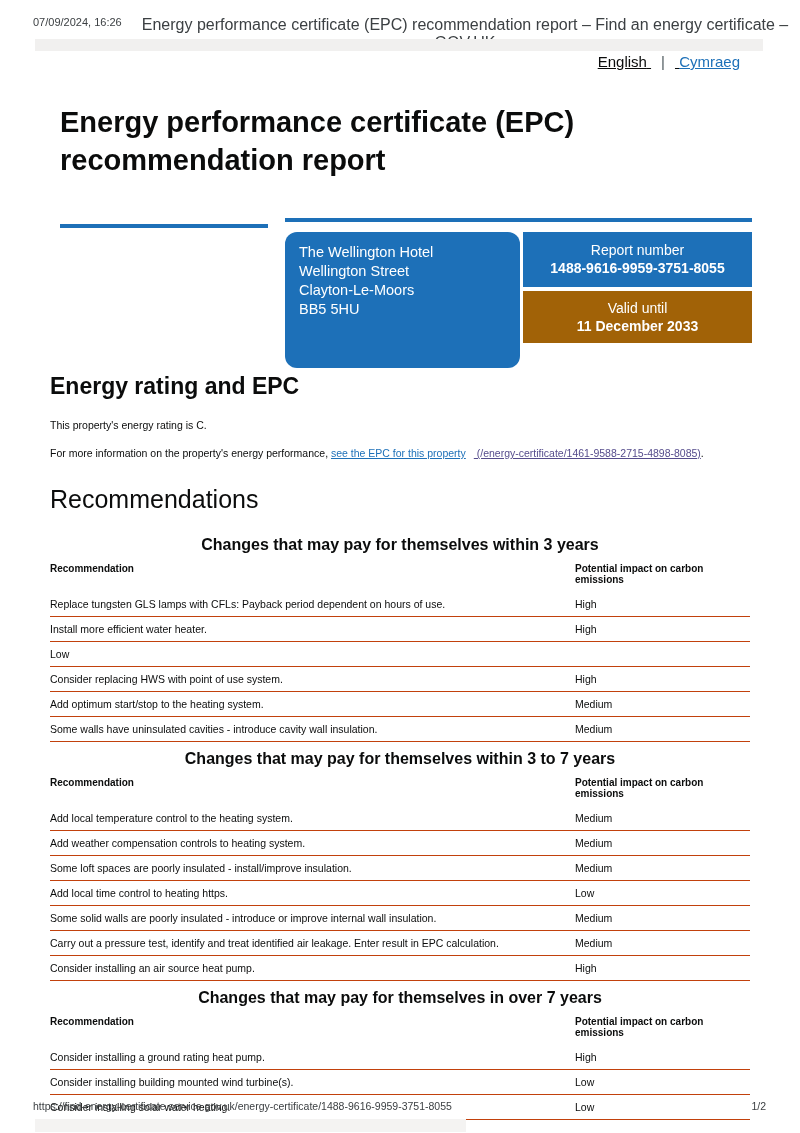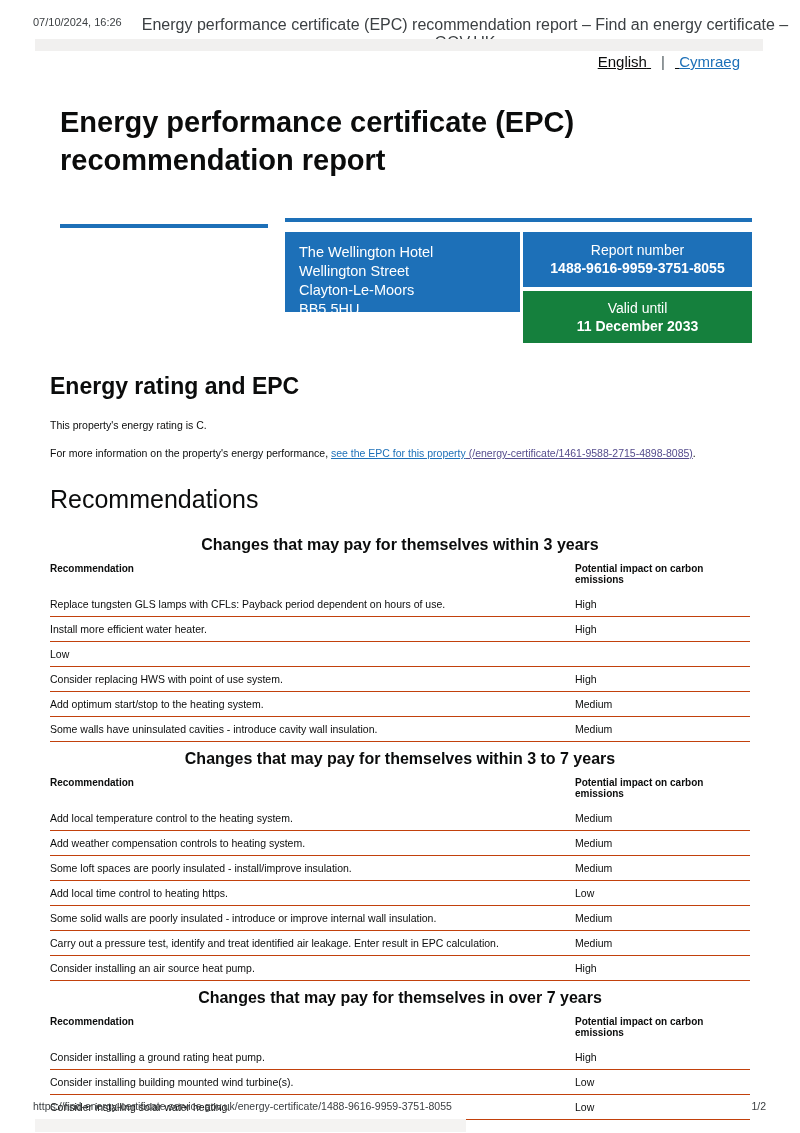--- a/index.html
+++ b/index.html
@@ -19,51 +19,51 @@
   .lang { position:absolute; top:53px; right:60px; font-size:15px; color:#0b0c0c;text-decoration:underline; }
   .lang .sep { margin:0 10px; color:#505a5f; }
   .lang a { color:#1d70b8; text-decoration:underline; cursor:pointer; }
 
   h1.title { position:absolute; left:60px; top:103px; margin:0; width:660px;
     font-size:29px; line-height:38px; font-weight:700; color:#0b0c0c; }
 
   
   .rule-left  { position:absolute; left:60px;  top:224px; width:208px; height:4px; background:#1d70b8; }
   .rule-right { position:absolute; left:285px; top:218px; width:467px; height:4px; background:#1d70b8; }
-  .addr-box { position:absolute; left:285px; top:232px; width:235px; height:80px; background:#1d70b8;
-    color:#ffffff; font-size:14.5px; line-height:19px; padding:11px 0 0 14px; box-sizing:border-box; }
+  .addr-box { position:absolute; left:285px; top:232px; width:235px; height:136px; background:#1d70b8;
+    color:#ffffff; font-size:14.5px; line-height:19px; padding:11px 0 0 14px; box-sizing:border-box;border-radius:12px; }
   .report-box { position:absolute; left:523px; top:232px; width:229px; height:55px; background:#1d70b8;
     color:#ffffff; text-align:center; font-size:14px; line-height:18px; padding-top:9px; box-sizing:border-box; }
-  .valid-box { position:absolute; left:523px; top:291px; width:229px; height:52px; background:#15803d;
+  .valid-box { position:absolute; left:523px; top:291px; width:229px; height:52px; background:#a16207;
     color:#ffffff; text-align:center; font-size:14px; line-height:18px; padding-top:8px; box-sizing:border-box; }
   .bold { font-weight:700; }
 
   h2.energy { position:absolute; left:50px; top:373px; margin:0; font-size:23px; font-weight:700; }
   p.p1 { position:absolute; left:50px; top:419px; margin:0; font-size:10.5px; }
   p.p2 { position:absolute; left:50px; top:447px; margin:0; font-size:10.5px; }
   .link-main { color:#1d70b8; text-decoration:underline; }
-  .link-href { color:#554c8c; text-decoration:underline; }
+  .link-href { color:#554c8c; text-decoration:underline;padding-left:8px; }
   h2.rec { position:absolute; left:50px; top:485px; margin:0; font-size:25px; font-weight:400; }
 
   
   #groups { position:absolute; left:50px; top:534px; width:700px; }
   .rec-group + .rec-group .g-title { margin-top:6px; }
   .g-title { font-size:16px; font-weight:700; line-height:18px; padding-top:2px;text-align:center; }
   .g-head { display:flex; padding:9px 0 7px; font-size:10px; font-weight:700; }
   .c1 { width:525px; padding-right:12px; box-sizing:border-box; }
   .c2 { flex:1; }
   .trow { display:flex; height:25px; box-sizing:border-box; border-bottom:1px solid #c2410c;
     padding-top:6px; font-size:10.5px; }
 </style>
 </head>
 <body>
 
 <div class="page">
 
-  <span class="ph-date">07/10/2024, 16:26</span>
+  <span class="ph-date">07/09/2024, 16:26</span>
   <span class="ph-title">Energy performance certificate (EPC) recommendation report – Find an energy certificate – GOV.UK</span>
   <div class="top-bar"></div>
 
   <div class="lang">
     <span>English</span>
     <span class="sep">|</span>
     <a>Cymraeg</a>
   </div>
 
   <h1 class="title">

